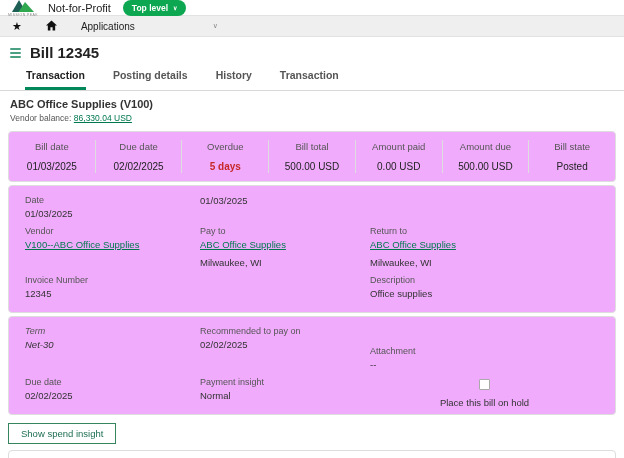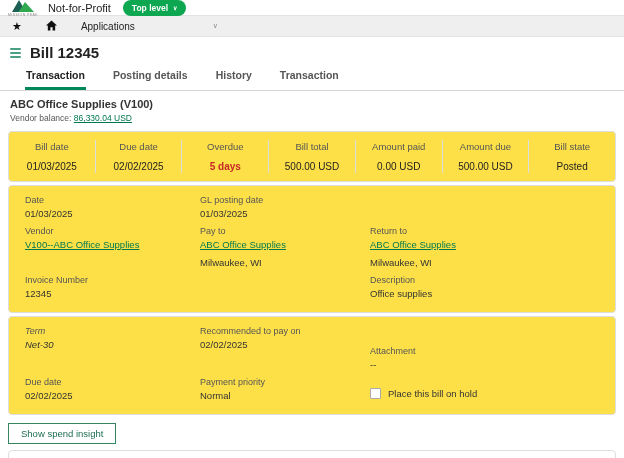--- a/index.html
+++ b/index.html
@@ -43,21 +43,21 @@
   .tab { font-size:10.5px; font-weight:700; color:#555; padding:5px 1px 6px; cursor:pointer; border-bottom:3px solid transparent; }
   .tab.active { color:#222; border-bottom-color:#00875A; }
 
   
   .vendor-header { padding:7px 10px 5px; }
   .vendor-name { font-size:11px; font-weight:700; color:#333; }
   .vendor-balance { font-size:8.5px; color:#555; margin-top:3px; }
   .vendor-balance a { font-size:8.5px; }
 
   
-  .card { border:1px solid #ddd; border-radius:4px; margin:3px 8px; background:#fde047; }
+  .card { border:1px solid #ddd; border-radius:4px; margin:3px 8px; background:#f0abfc; }
 
   
   .summary { display:flex; padding:8px 0; }
   .sum-cell { flex:1; text-align:center; border-right:1px solid #ddd; padding:1px 4px; }
   .sum-cell:last-child { border-right:none; }
   .sum-label { font-size:9.5px; color:#555; }
   .sum-value { font-size:10px; color:#222; margin-top:9px; }
   .sum-value.red { color:#C62828; font-weight:700; }
 
   
@@ -179,21 +179,20 @@
 </div>
 
 
 <div class="card fgrid">
 
   <div class="field" style="grid-column:1;">
     <div class="f-label">Date</div>
     <div class="f-value">01/03/2025</div>
   </div>
   <div class="field" style="grid-column:2;">
-    <div class="f-label">GL posting date</div>
     <div class="f-value">01/03/2025</div>
   </div>
   <div style="grid-column:3;"></div>
 
   <div class="field" style="grid-column:1;">
     <div class="f-label">Vendor</div>
     <div class="f-value"><a>V100--ABC Office Supplies</a></div>
   </div>
   <div class="field" style="grid-column:2;">
     <div class="f-label">Pay to</div>
@@ -233,24 +232,24 @@
   <div class="field" style="grid-column:3;margin-top:20px;">
     <div class="f-label">Attachment</div>
     <div class="f-value">--</div>
   </div>
 
   <div class="field" style="grid-column:1;">
     <div class="f-label">Due date</div>
     <div class="f-value">02/02/2025</div>
   </div>
   <div class="field" style="grid-column:2;">
-    <div class="f-label">Payment priority</div>
+    <div class="f-label">Payment insight</div>
     <div class="f-value">Normal</div>
   </div>
-  <div class="hold" style="grid-column:3; margin-top:2px;">
+  <div class="hold" style="grid-column:3; margin-top:2px;flex-direction:column;">
     <span class="checkbox"></span>
     <span class="hold-label">Place this bill on hold</span>
   </div>
 </div>
 
 
 <button class="spend-btn">Show spend insight</button>
 
 
 <div class="entries-card">

